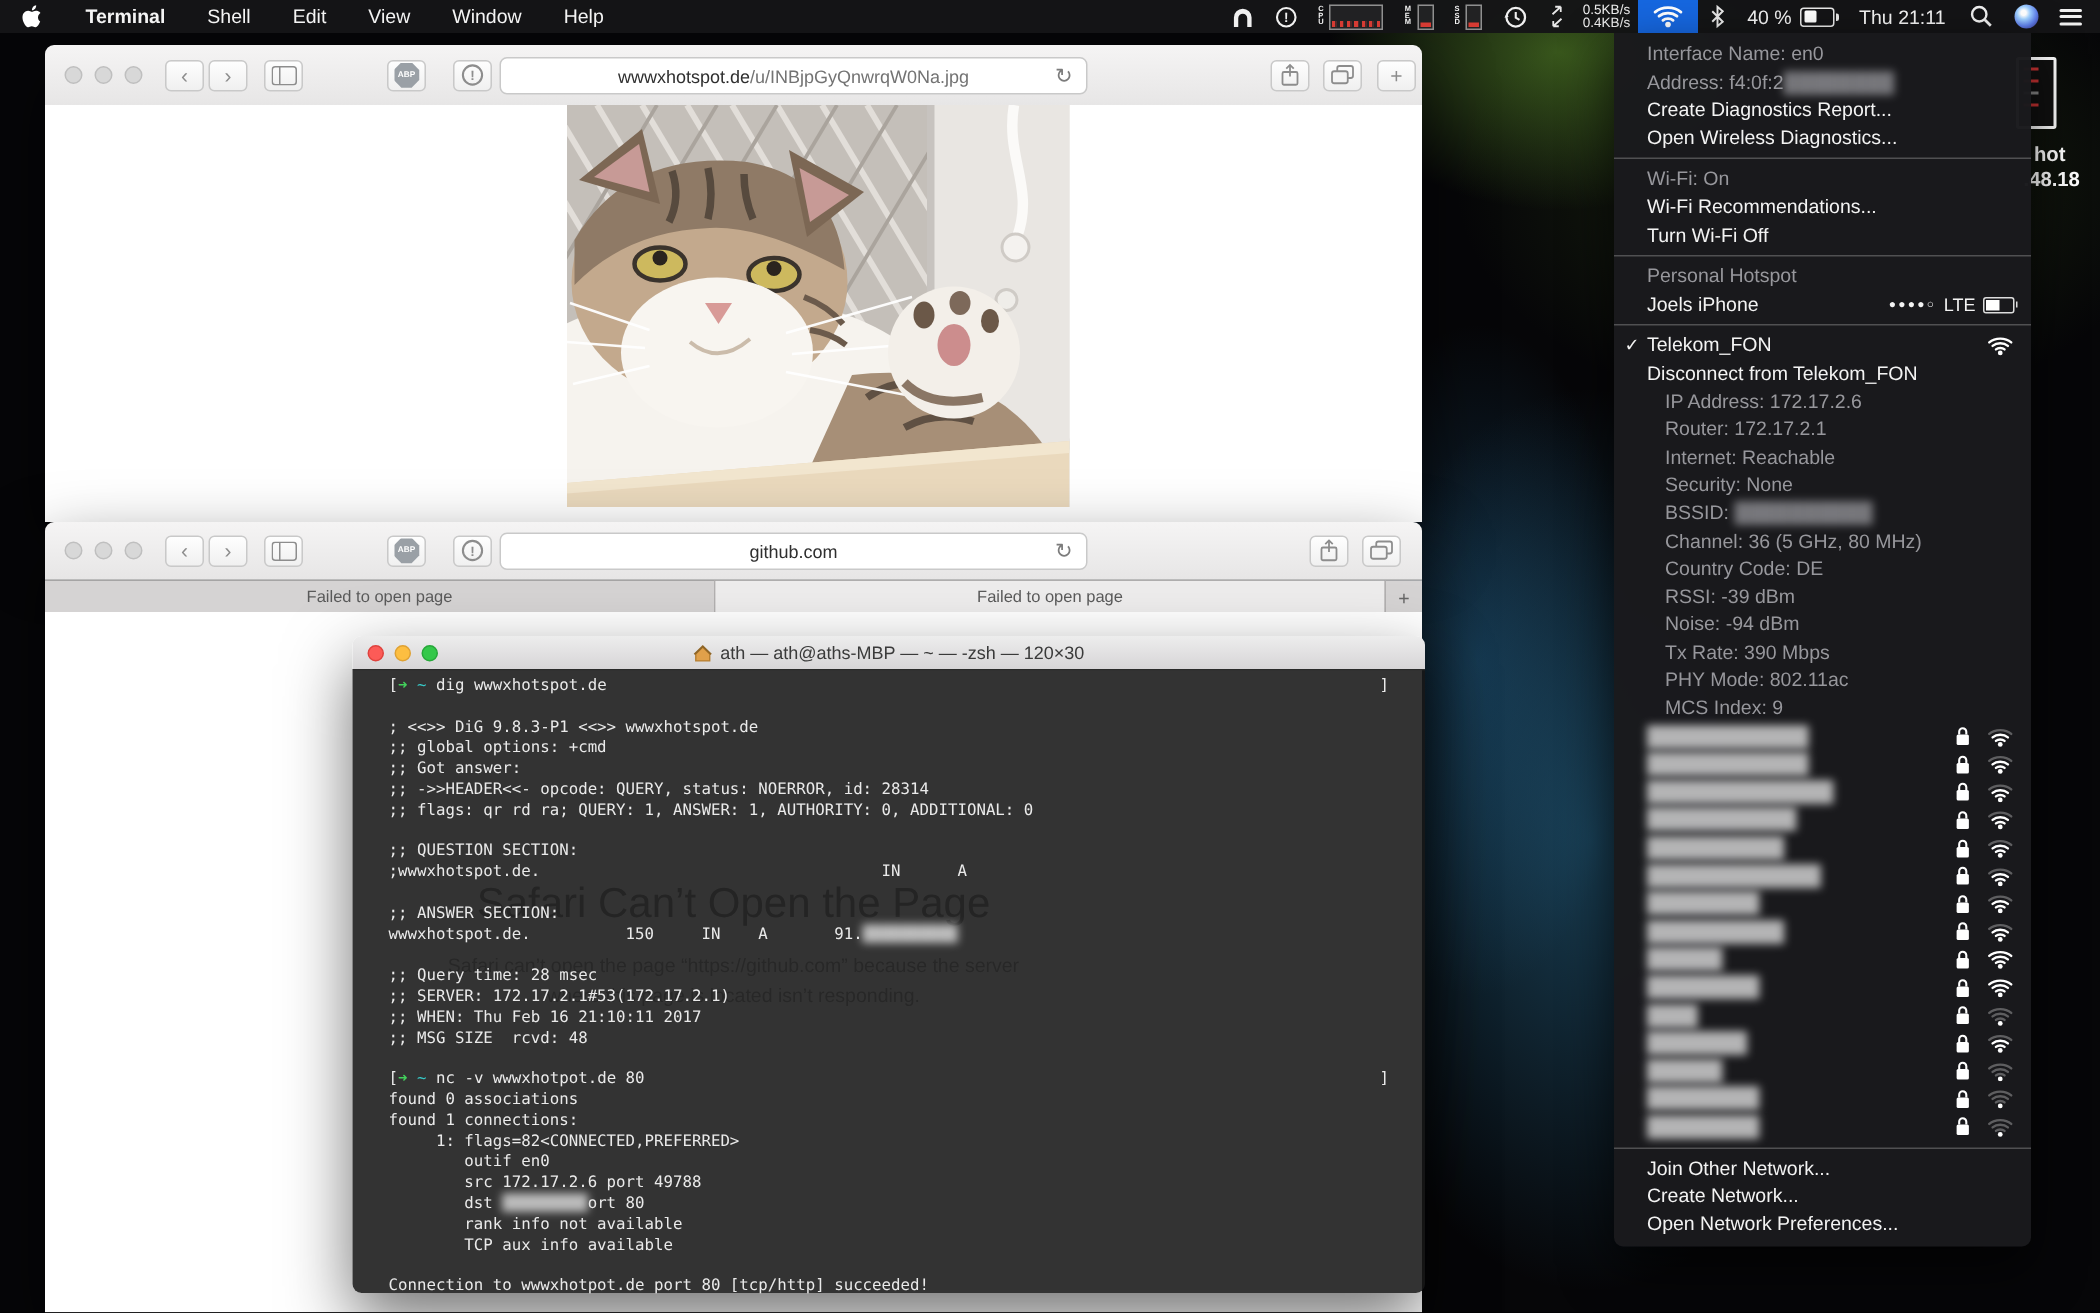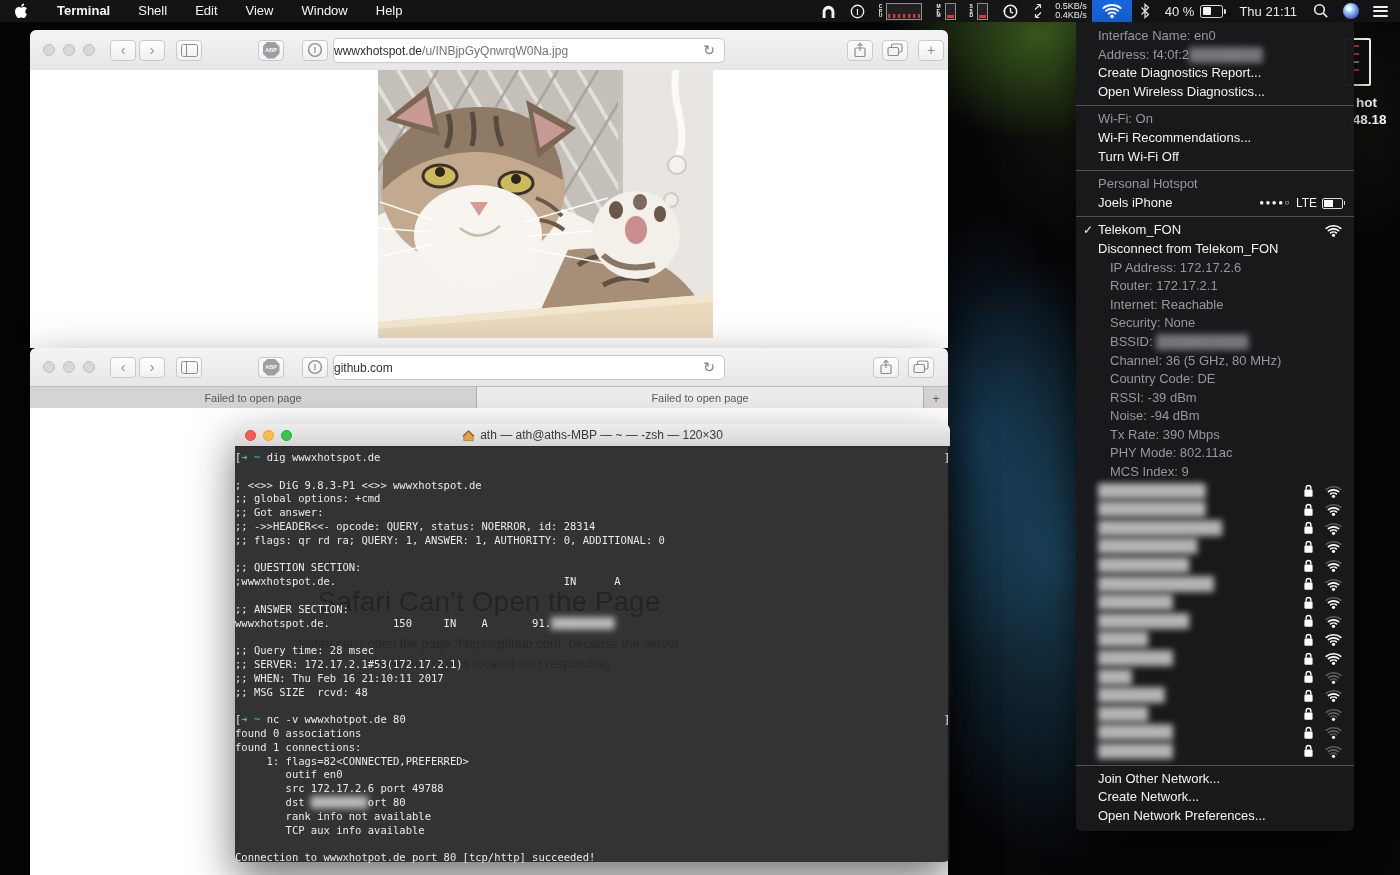--- a/index.html
+++ b/index.html
@@ -53,21 +53,21 @@
     background:linear-gradient(#fefefe,#f0f0f0);color:#8d8d8d;font-size:14px;
     display:flex;align-items:center;justify-content:center;box-sizing:border-box;}
   .navgrp{position:absolute;left:80px;display:flex;gap:3px;}
   .sbbtn{position:absolute;left:146px;}
   .abpbtn{position:absolute;left:228px;}
   .abp{width:17px;height:17px;background:#9aa0a6;color:#fff;font-size:5.5px;font-weight:bold;
     display:flex;align-items:center;justify-content:center;
     clip-path:polygon(30% 0,70% 0,100% 30%,100% 70%,70% 100%,30% 100%,0 70%,0 30%);}
   .infobtn{position:absolute;left:272px;}
   .urlfield{position:absolute;left:303px;top:8px;width:390px;height:23px;background:#fff;
-    border:1px solid #c9c9c9;border-radius:5px;display:flex;align-items:center;
+    border:1px solid #c9c9c9;border-radius:5px;display:flex;align-items:center;justify-content:center;
     font-size:12px;color:#2f2f2f;}
   .urlfield .path{color:#737373;}
   .reload{position:absolute;right:9px;top:2px;color:#7c7c7c;font-size:14px;line-height:19px;}
   .rgrp{position:absolute;right:34px;display:flex;gap:9px;}
   .plusedge{position:absolute;right:4px;}
   .sfcontent{position:absolute;left:0;right:0;bottom:0;background:#fff;overflow:hidden;}
   .tabbar{height:22px;display:flex;background:#c9c7c7;border-bottom:1px solid #aaa;font-size:11px;color:#5a5a5a;}
   .tab{flex:1;display:flex;align-items:center;justify-content:center;box-sizing:border-box;}
   .tab.bgtab{background:#d5d3d3;border-right:1px solid #b2b0b0;}
   .tab.active{background:#edecec;}
@@ -75,21 +75,21 @@
   .errwrap{padding-top:178px;text-align:center;}
   .errtitle{font-size:28px;color:#828282;}
   .errbody{margin-top:16px;font-size:13px;line-height:20px;color:#9b9b9b;}
   
   .termbar{height:22px;background:linear-gradient(#ededed,#d7d5d7);border-radius:6px 6px 0 0;
     border-bottom:1px solid #b3b1b3;position:relative;display:flex;align-items:center;justify-content:center;}
   .termbar .traffic{position:absolute;left:10px;gap:7px;}
   .termbar .dot{width:11px;height:11px;}
   .termtitle{font-size:12px;color:#3a3a3a;display:flex;align-items:center;gap:5px;}
   .termbody{position:absolute;left:0;right:0;top:22px;bottom:0;background:rgba(23,23,23,.88);
-    border-radius:0 0 6px 6px;padding:5px 0;box-sizing:border-box;
+    border-radius:0 0 6px 6px;padding:5px 24px;box-sizing:border-box;
     font-family:"DejaVu Sans Mono",monospace;font-size:10.5px;line-height:13.8px;color:#eaeaea;}
   .tline{white-space:pre;height:13.8px;position:relative;}
   .tline .g{color:#43d15c;}
   .tline .c{color:#37c8c6;}
   .tline .b,.redacted{filter:blur(3px);opacity:.75;}
   .tline .rbr{position:absolute;right:0;top:0;}
   
   .wifimenu{position:absolute;left:1076px;top:22px;width:278px;z-index:50;color:#f3f3f3;
     background:rgba(26,26,29,.98);border-radius:0 0 6px 6px;box-shadow:0 14px 34px rgba(0,0,0,.65);
     padding:5px 0 6px;font-size:13px;}

